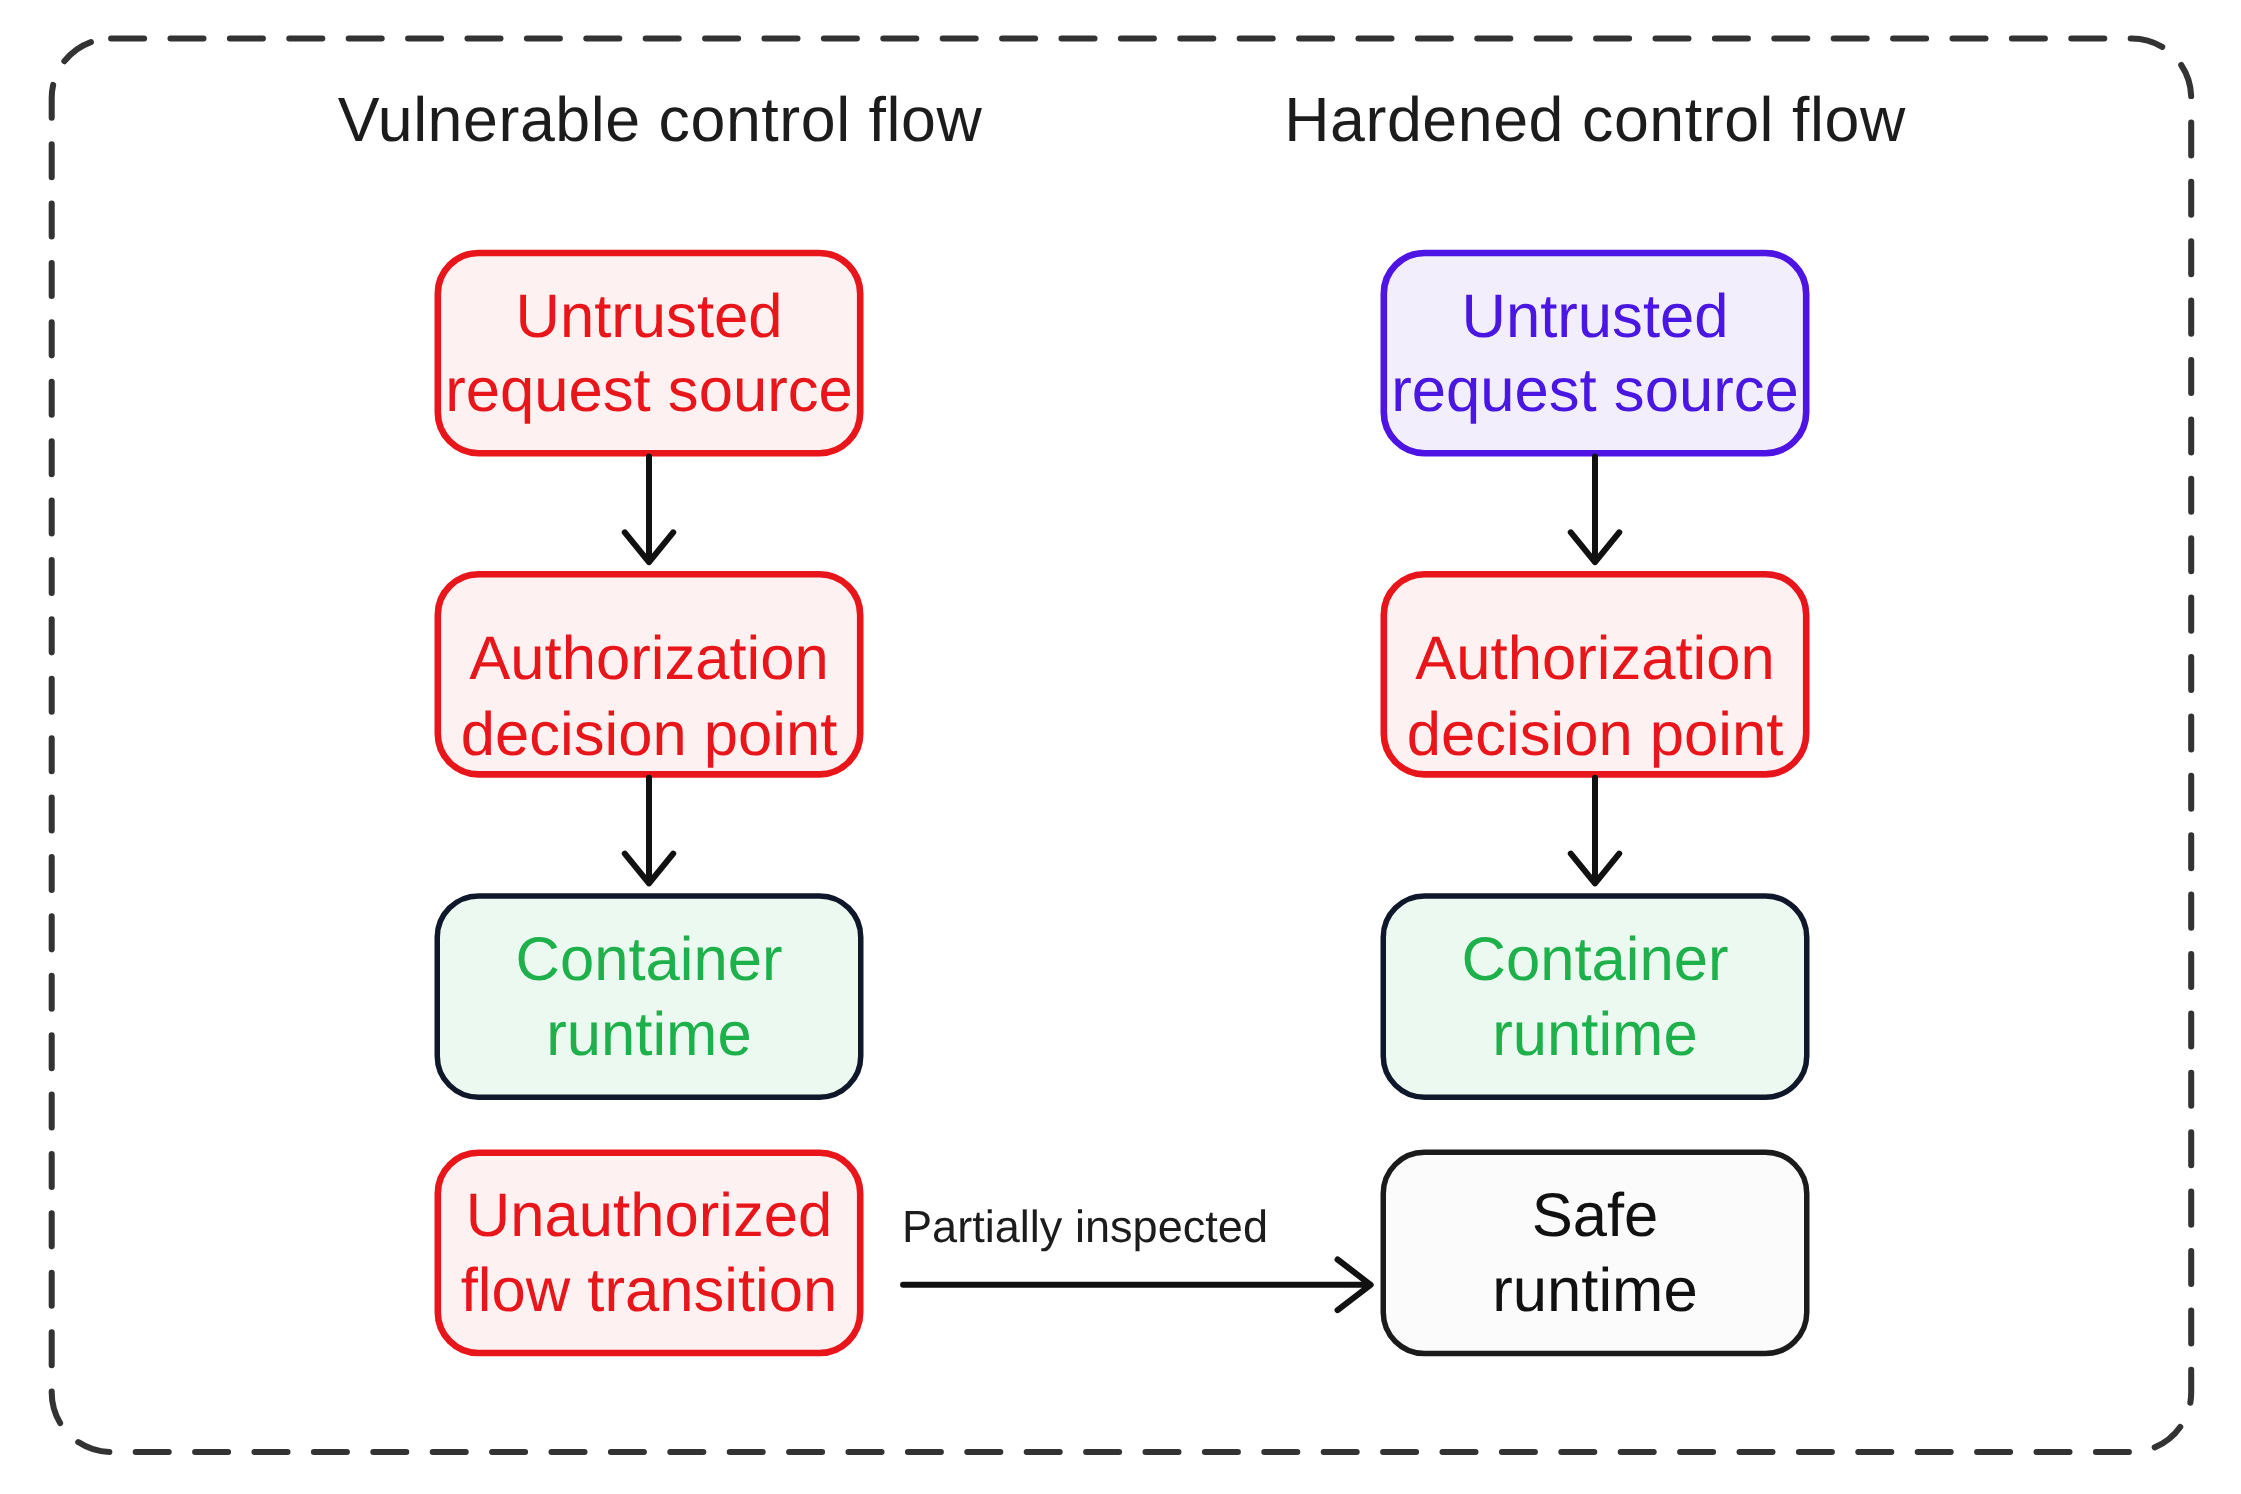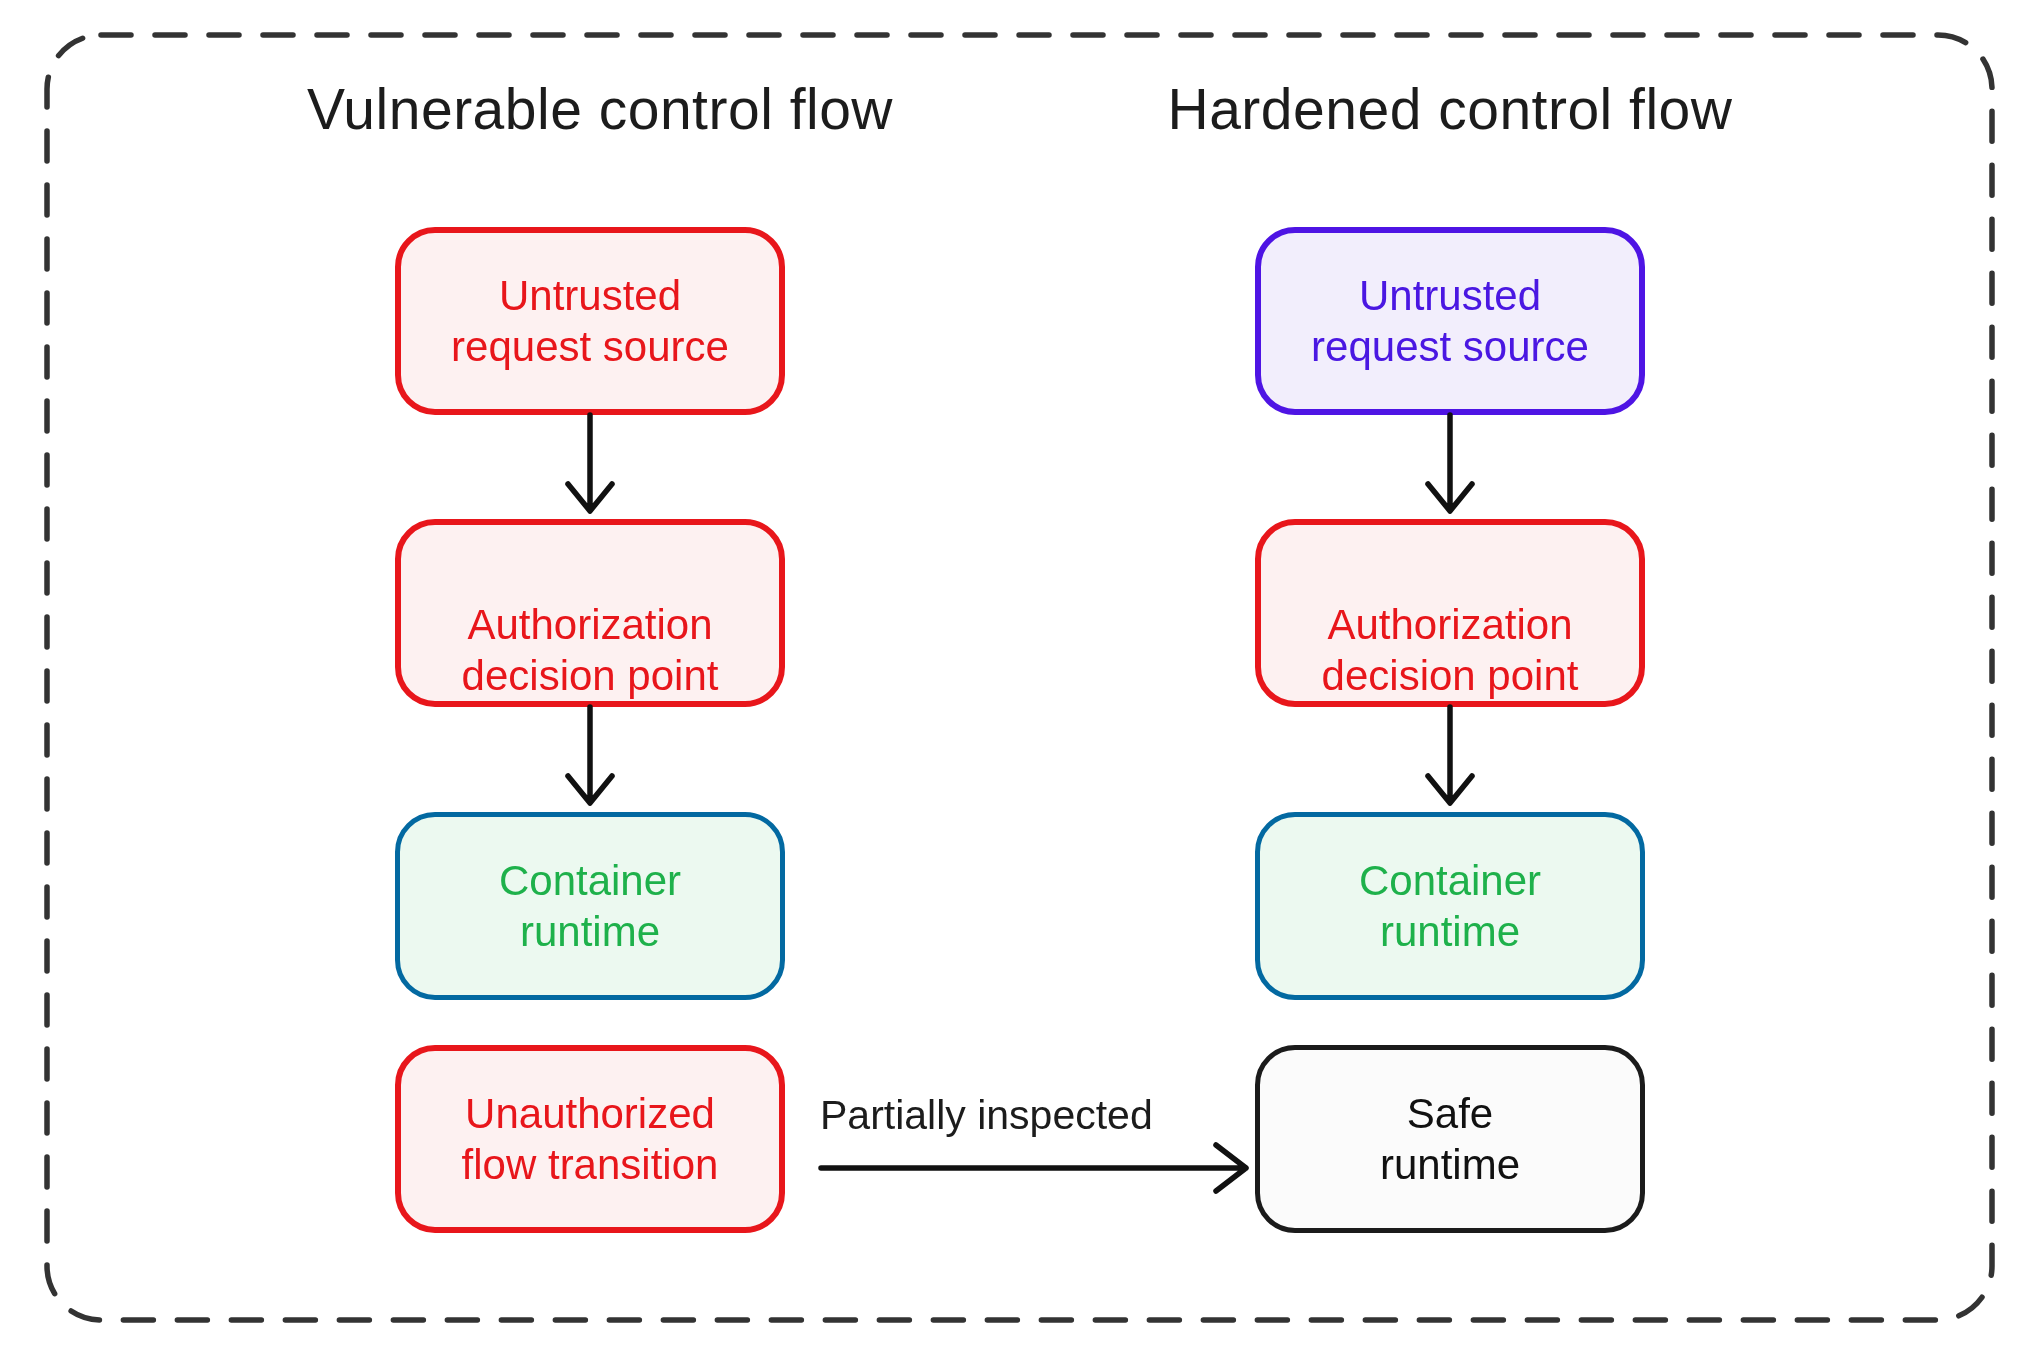--- a/index.html
+++ b/index.html
@@ -39,36 +39,36 @@
     width: 390px;
     height: 188px;
     box-sizing: border-box;
     border-radius: 40px;
     display: flex;
     align-items: center;
     justify-content: center;
     text-align: center;
   }
   .node-label {
-    font-size: 42px;
+    font-size: 56px;
     line-height: 1.22;
     white-space: pre-line;
   }
   .node.red {
     border: 6px solid #e8161b;
     background: #fdf1f1;
     color: #e8161b;
   }
   .node.blue {
     border: 6px solid #4e14e4;
     background: #f2eefc;
     color: #4a17e2;
   }
   .node.green {
-    border: 5px solid #0369a1;
+    border: 5px solid #0f172a;
     background: #ecf9f0;
     color: #1eb14b;
   }
   .node.neutral {
     border: 5px solid #1b1b1b;
     background: #fbfbfb;
     color: #111111;
   }
 
   

